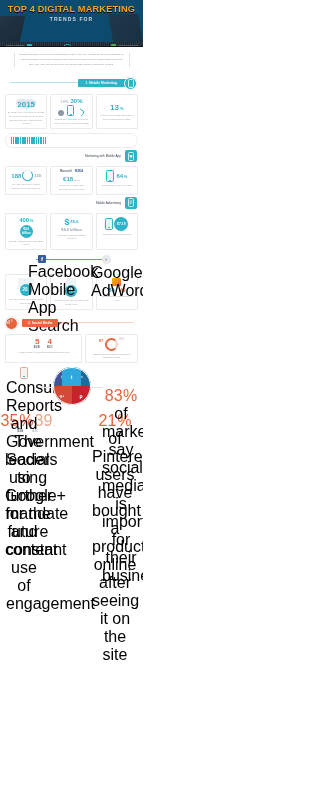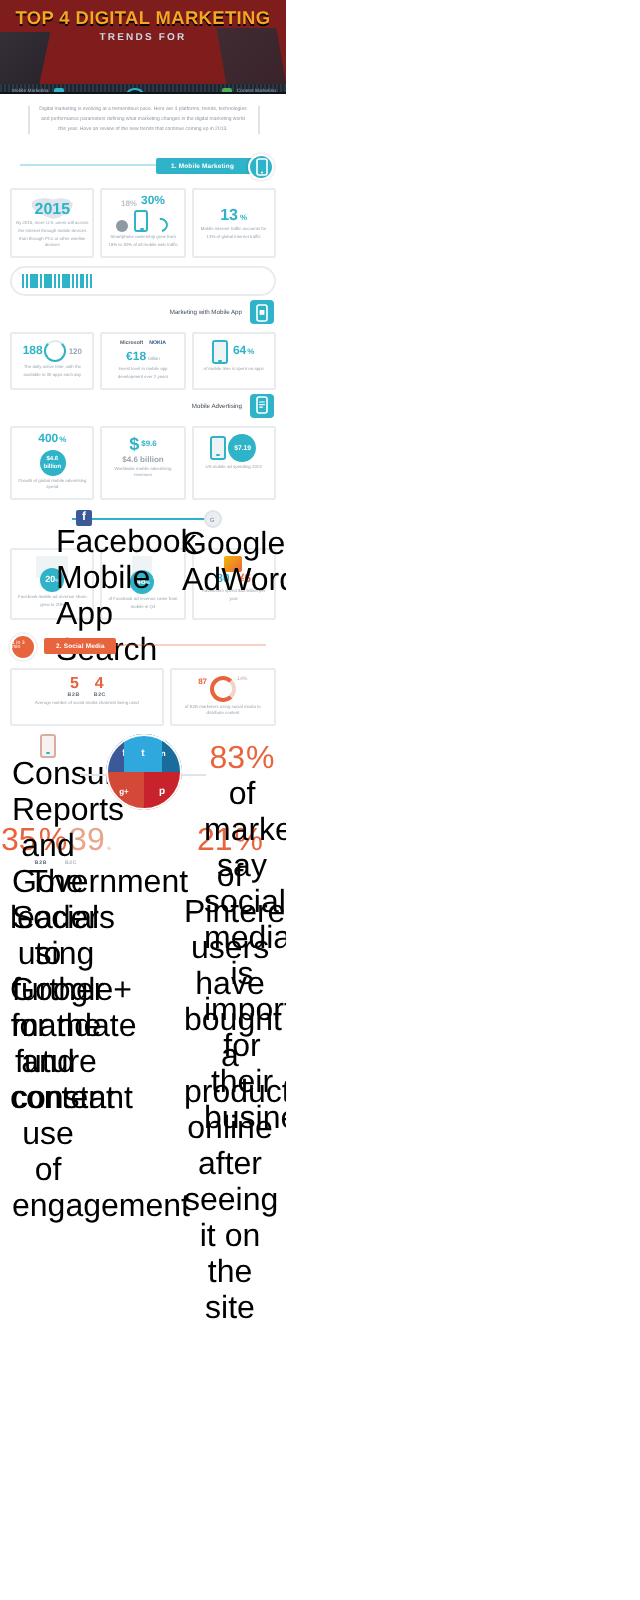--- a/index.html
+++ b/index.html
@@ -5,21 +5,21 @@
   * { margin:0; padding:0; box-sizing:border-box; }
   body {
     width:143px; height:800px; overflow:hidden;
     font-family:"Liberation Sans", sans-serif;
     background:#ffffff;
   }
   .page { width:143px; height:800px; position:relative; background:#fff; }
 
   
   .header {
-    background:#7f1d1d; height:47px; position:relative; overflow:hidden;
+    background:#0c4a6e; height:47px; position:relative; overflow:hidden;
     border-bottom:1px solid #0d1319;
   }
   .hdr-bg-shape { position:absolute; left:-4px; top:16px; width:26px; height:30px;
     background:linear-gradient(135deg,#27323d,#1b242d); transform:skewX(-12deg); opacity:.85; }
   .hdr-bg-shape2 { position:absolute; right:2px; top:14px; width:30px; height:32px;
     background:linear-gradient(135deg,#27323d,#1b242d); transform:skewX(10deg); opacity:.7; }
   .title {
     color:#f5a623; font-size:9.2px; font-weight:bold; text-align:center;
     letter-spacing:.2px; padding-top:4px; position:relative; z-index:3;
     text-shadow:0 1px 0 #000;
@@ -392,21 +392,21 @@
         </div>
         <div class="cap">of B2B marketers using social media to distribute content</div>
       </div>
     </div>
 
     <div class="pie-wrap">
       <div style="position:absolute;left:6px;top:2px;width:36px;text-align:center;">
         <div class="phone-shape" style="width:8px;height:12px;margin:0 auto;background:#f7f2f0;border-color:#d8ada0;"></div>
         <div class="cap">Consumer Reports and Government Social to further mandate and constant use of engagement</div>
       </div>
-      <div style="position:absolute;right:3px;top:6px;width:38px;text-align:center;">
+      <div style="position:absolute;right:3px;top:22px;width:38px;text-align:center;">
         <div style="display:flex;align-items:baseline;gap:.5px;justify-content:center;">
           <span class="big" style="color:#e8643c;">83</span>
           <span class="pct" style="color:#e8643c;">%</span>
         </div>
         <div class="cap">of marketers say social media is important for their business</div>
       </div>
       <div class="hline" style="left:40px;width:14px;top:22px;background:#dfe4e8;"></div>
       <div class="hline" style="right:40px;width:14px;top:22px;background:#dfe4e8;"></div>
 
       <div class="pie">

